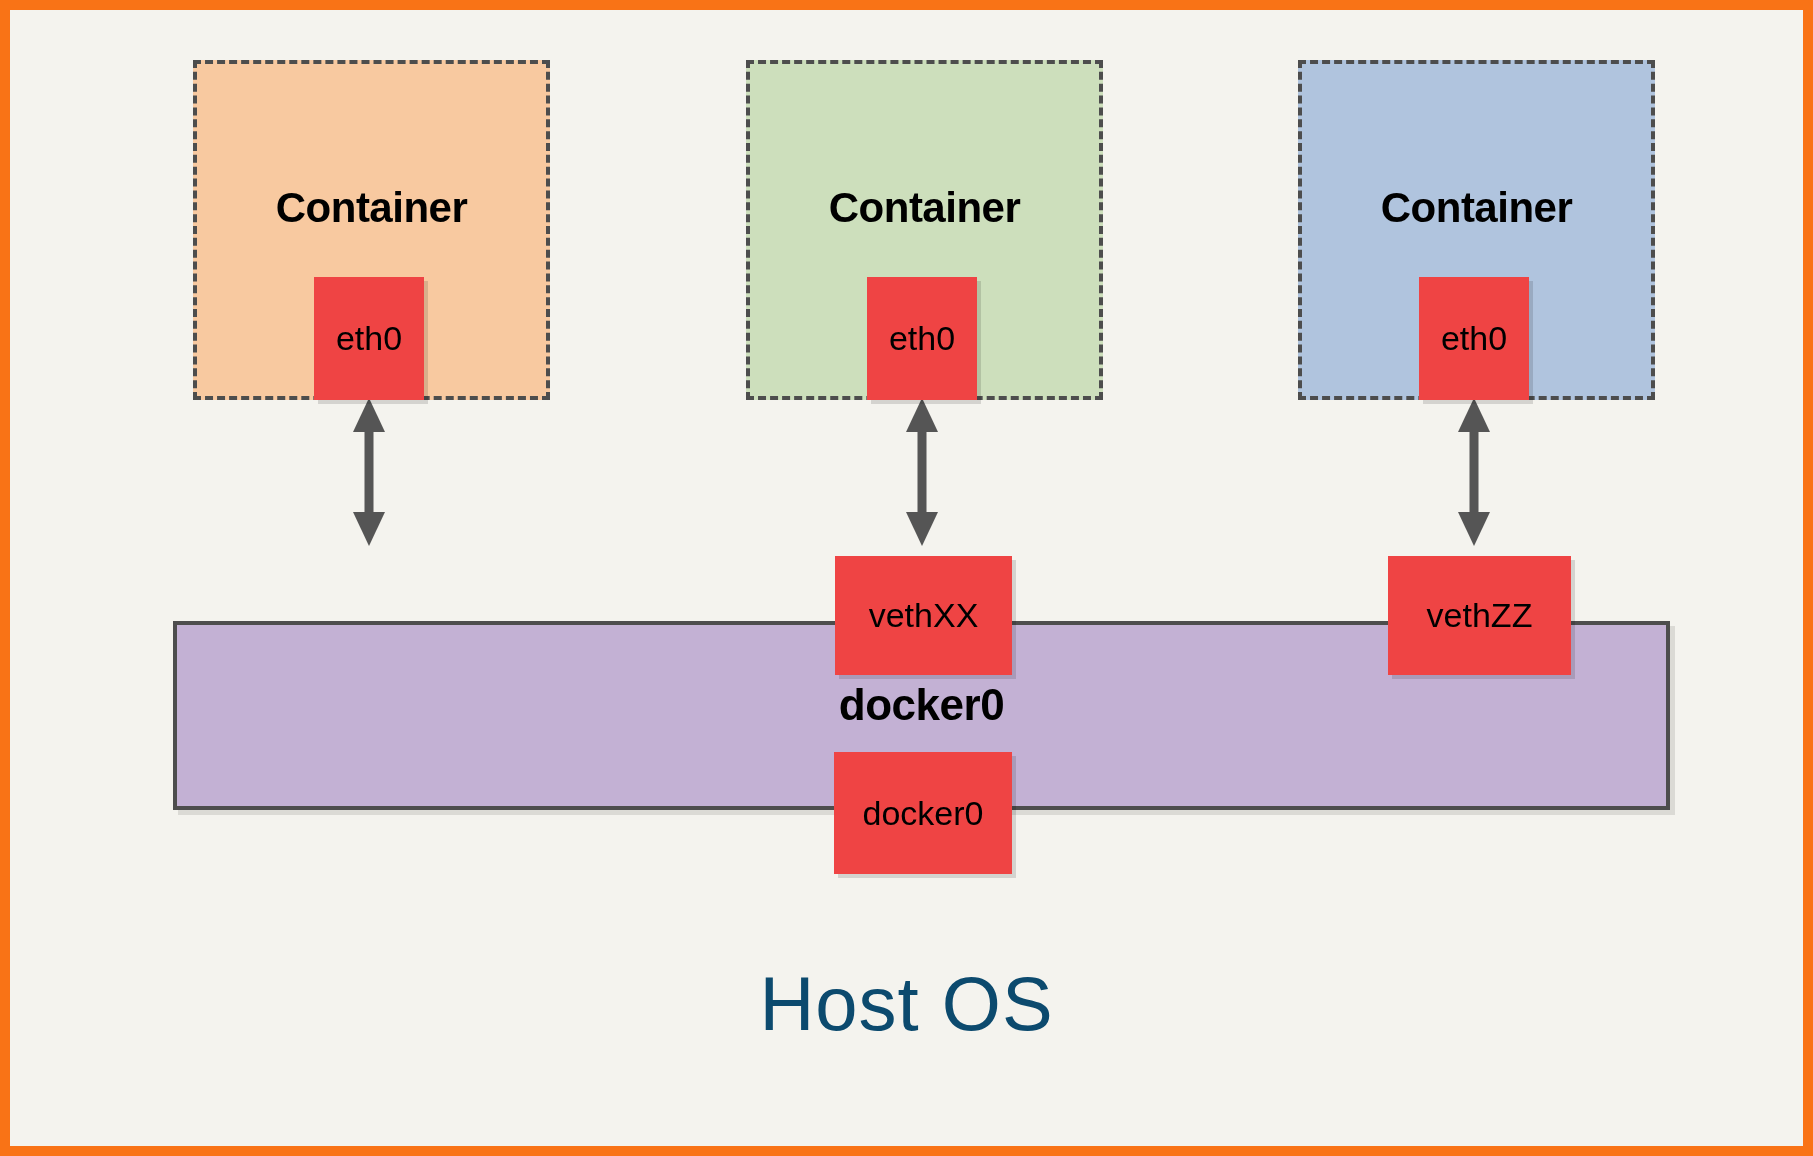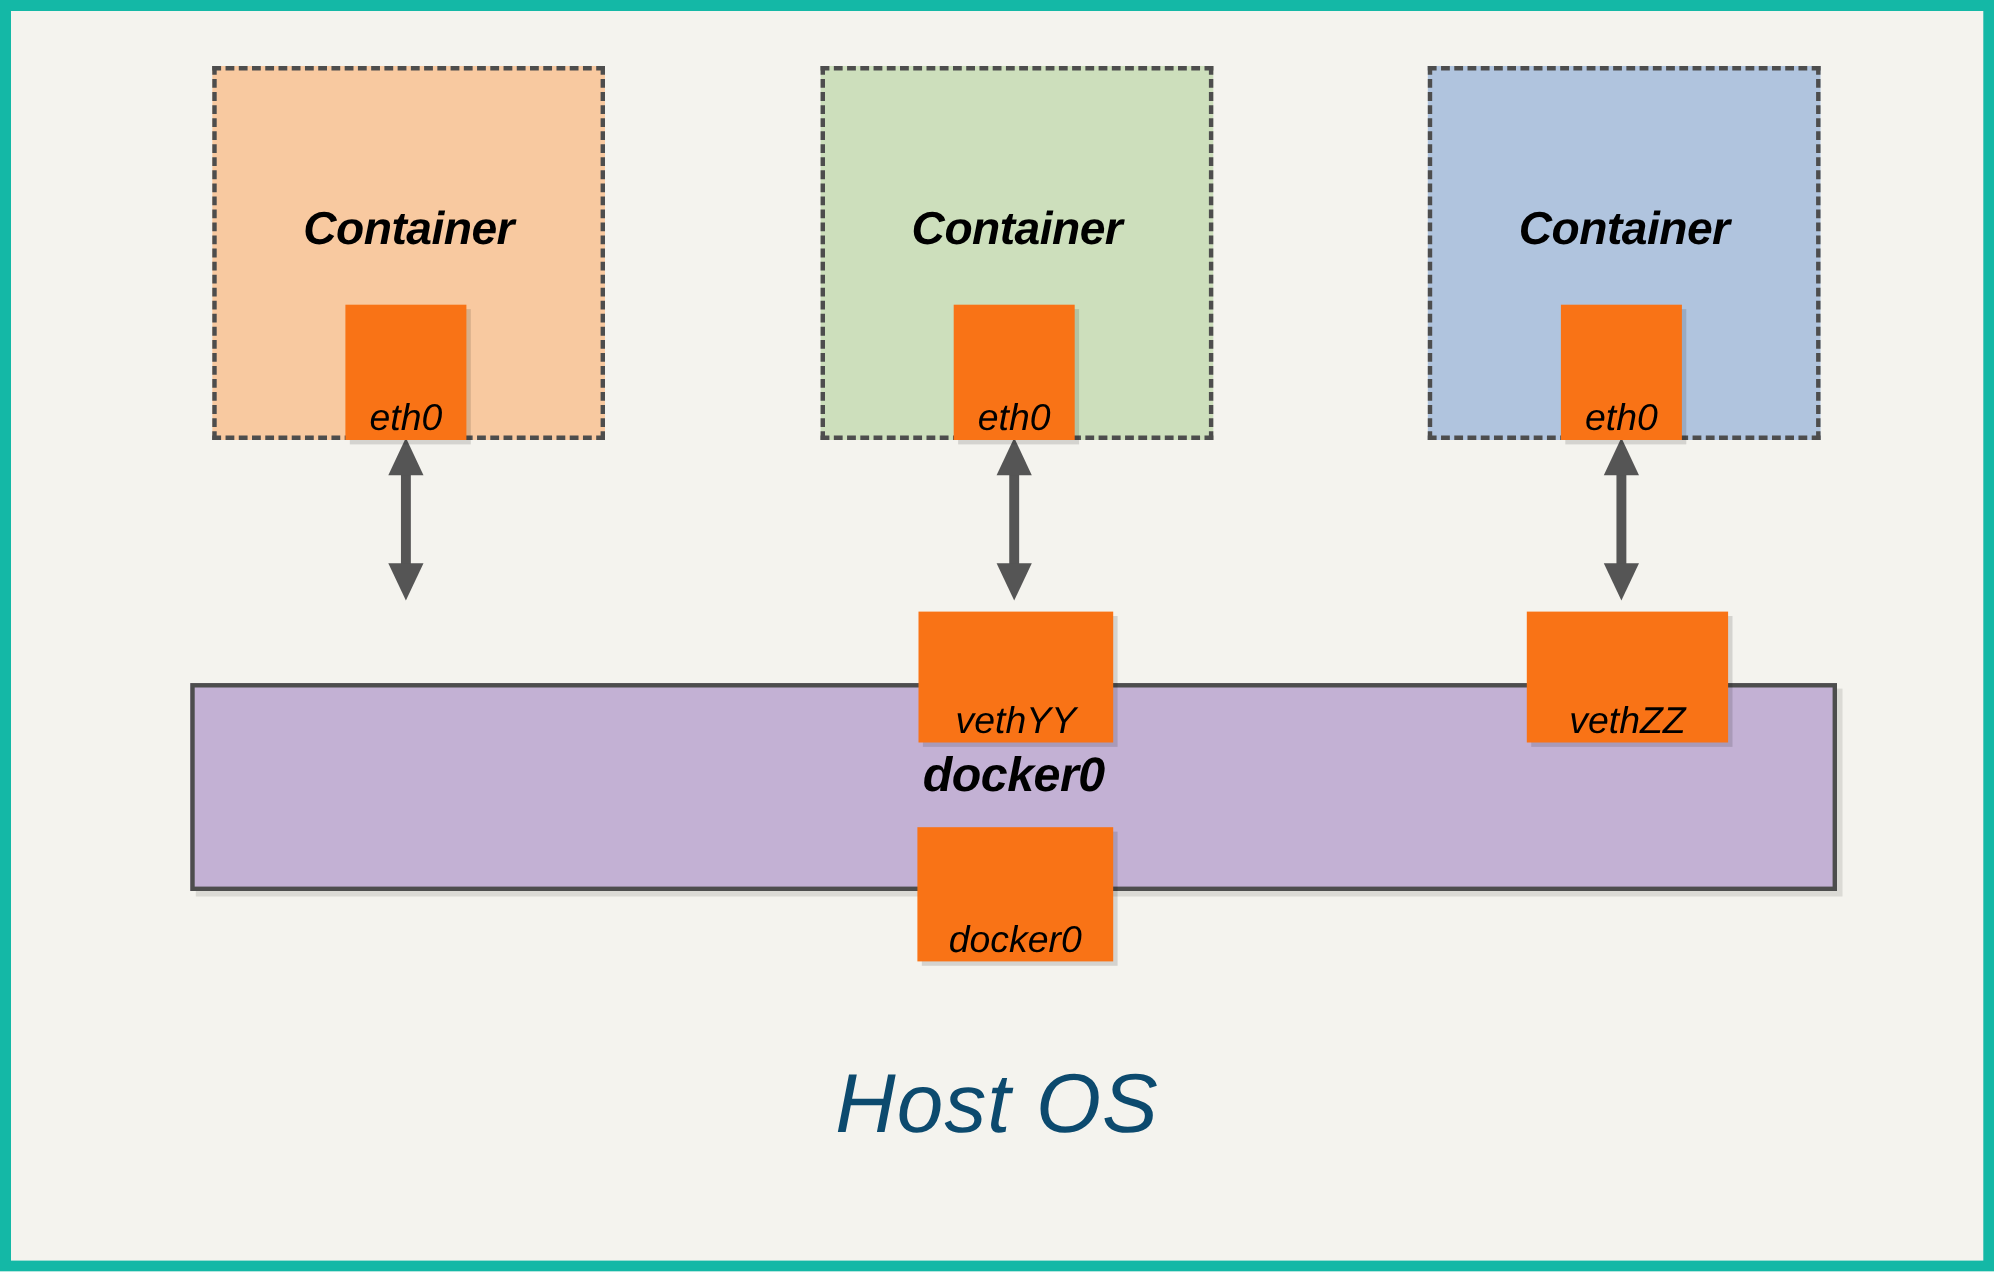--- a/index.html
+++ b/index.html
@@ -5,25 +5,24 @@
   html, body {
     margin: 0;
     padding: 0;
     background: #ffffff;
   }
   #canvas {
     position: relative;
     width: 1813px;
     height: 1156px;
     background: #F4F3EE;
-    border: 10px solid #14b8a6;
+    border: 10px solid #f97316;
     box-sizing: border-box;
     font-family: "Liberation Sans", sans-serif;
     overflow: hidden;
-    font-style: italic;
   }
 
   
   .container-box {
     position: absolute;
     box-sizing: border-box;
     border: 4px dashed #4D4D4D;
     top: 50px;
     width: 357px;
     height: 340px;
@@ -37,24 +36,24 @@
     font-size: 42px;
     font-weight: bold;
     color: #000000;
     letter-spacing: -0.5px;
   }
 
   
   .chip {
     position: absolute;
     box-sizing: border-box;
-    background: #f97316;
+    background: #ef4444;
     box-shadow: 4px 4px 0 rgba(0,0,0,0.13);
     display: flex;
-    align-items: flex-end;
+    align-items: center;
     justify-content: center;
     font-size: 34px;
     color: #000000;
     z-index: 6;
   }
 
   
   .arrow {
     position: absolute;
     z-index: 3;
@@ -149,21 +148,21 @@
     <polygon points="23,2 7,36 39,36" fill="#555555"></polygon>
     <polygon points="23,150 7,116 39,116" fill="#555555"></polygon>
   </svg>
 
   <div id="bridge">
     <div id="bridge-label">docker0</div>
   </div>
 
 
   <div class="chip" id="veth-2" style="left:825px; top:546px; width:177px; height:119px;">
-    <span>vethYY</span>
+    <span>vethXX</span>
   </div>
 
   <div class="chip" id="veth-3" style="left:1378px; top:546px; width:183px; height:119px;">
     <span>vethZZ</span>
   </div>
 
   <div class="chip" id="docker0-iface" style="left:824px; top:742px; width:178px; height:122px;">
     <span>docker0</span>
   </div>
 

